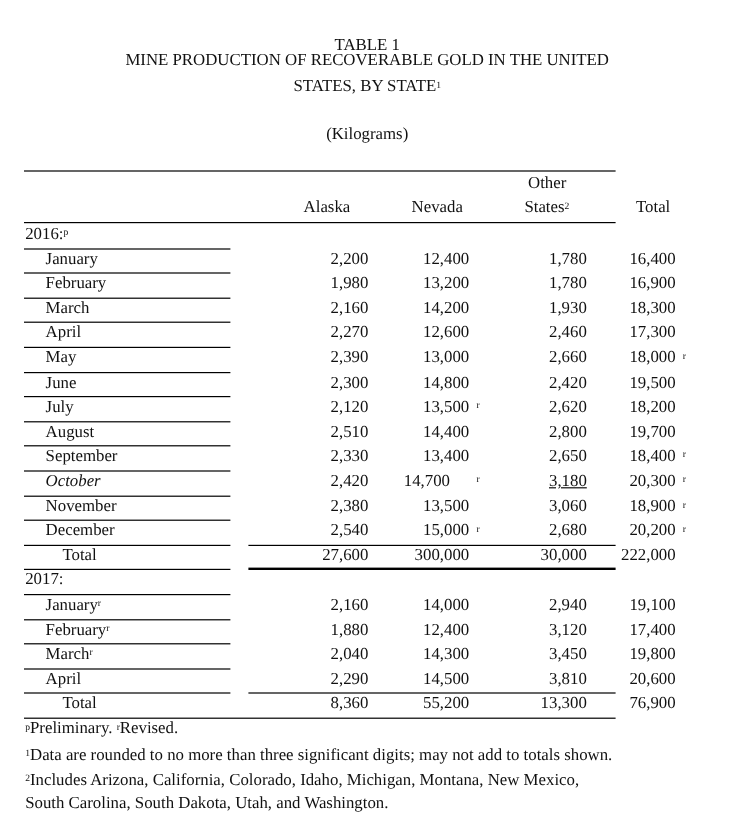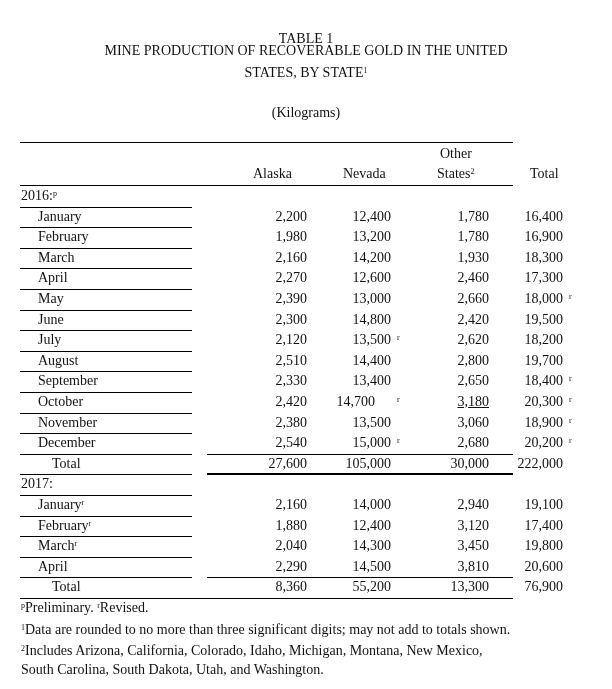--- a/index.html
+++ b/index.html
@@ -96,21 +96,21 @@
     <div class="cell num" style="top:353px; right:123px;">2,800</div>
     <div class="cell num" style="top:353px; right:49px;">19,700</div>
     <div class="line" style="left:20px; top:371px; width:172px;"></div>
     <div class="cell lbl" style="top:373px;"><span>September</span></div>
     <div class="cell num" style="top:373px; right:305px;">2,330</div>
     <div class="cell num" style="top:373px; right:221px;">13,400</div>
     <div class="cell num" style="top:373px; right:123px;">2,650</div>
     <div class="cell num" style="top:373px; right:49px;">18,400</div>
     <div class="rmark" style="top:375px; left:569px;">r</div>
     <div class="line" style="left:20px; top:392px; width:172px;"></div>
-    <div class="cell lbl" style="top:394px;"><span>October</span></div>
+    <div class="cell lbl" style="top:394px;font-style:italic;"><span>October</span></div>
     <div class="cell num" style="top:394px; right:305px;">2,420</div>
     <div class="cell num" style="top:394px; right:237px;">14,700</div>
     <div class="cell num" style="top:394px; right:123px;text-decoration:underline;">3,180</div>
     <div class="cell num" style="top:394px; right:49px;">20,300</div>
     <div class="rmark" style="top:396px; left:397px;">r</div>
     <div class="rmark" style="top:396px; left:569px;">r</div>
     <div class="line" style="left:20px; top:413px; width:172px;"></div>
     <div class="cell lbl" style="top:415px;"><span>November</span></div>
     <div class="cell num" style="top:415px; right:305px;">2,380</div>
     <div class="cell num" style="top:415px; right:221px;">13,500</div>
@@ -122,21 +122,21 @@
     <div class="cell num" style="top:435px; right:305px;">2,540</div>
     <div class="cell num" style="top:435px; right:221px;">15,000</div>
     <div class="cell num" style="top:435px; right:123px;">2,680</div>
     <div class="cell num" style="top:435px; right:49px;">20,200</div>
     <div class="rmark" style="top:437px; left:397px;">r</div>
     <div class="rmark" style="top:437px; left:569px;">r</div>
     <div class="line" style="left:20px; top:454px; width:172px;"></div>
     <div class="line" style="left:207px; top:454px; width:306px;"></div>
     <div class="cell lbl-tot" style="top:456px;">Total</div>
     <div class="cell num" style="top:456px; right:305px;">27,600</div>
-    <div class="cell num" style="top:456px; right:221px;">105,000</div>
+    <div class="cell num" style="top:456px; right:221px;">300,000</div>
     <div class="cell num" style="top:456px; right:123px;">30,000</div>
     <div class="cell num" style="top:456px; right:49px;">222,000</div>
     <div class="line" style="left:20px; top:474px; width:172px;"></div>
     <div class="line thick" style="left:207px; top:473px; width:306px;"></div>
     <div class="cell yr" style="top:476.4000000000002px;"><span>2017:</span></div>
     <div class="line" style="left:20px; top:495px; width:172px;"></div>
     <div class="cell lbl" style="top:497px;"><span>January</span><sup>r</sup></div>
     <div class="cell num" style="top:497px; right:305px;">2,160</div>
     <div class="cell num" style="top:497px; right:221px;">14,000</div>
     <div class="cell num" style="top:497px; right:123px;">2,940</div>

